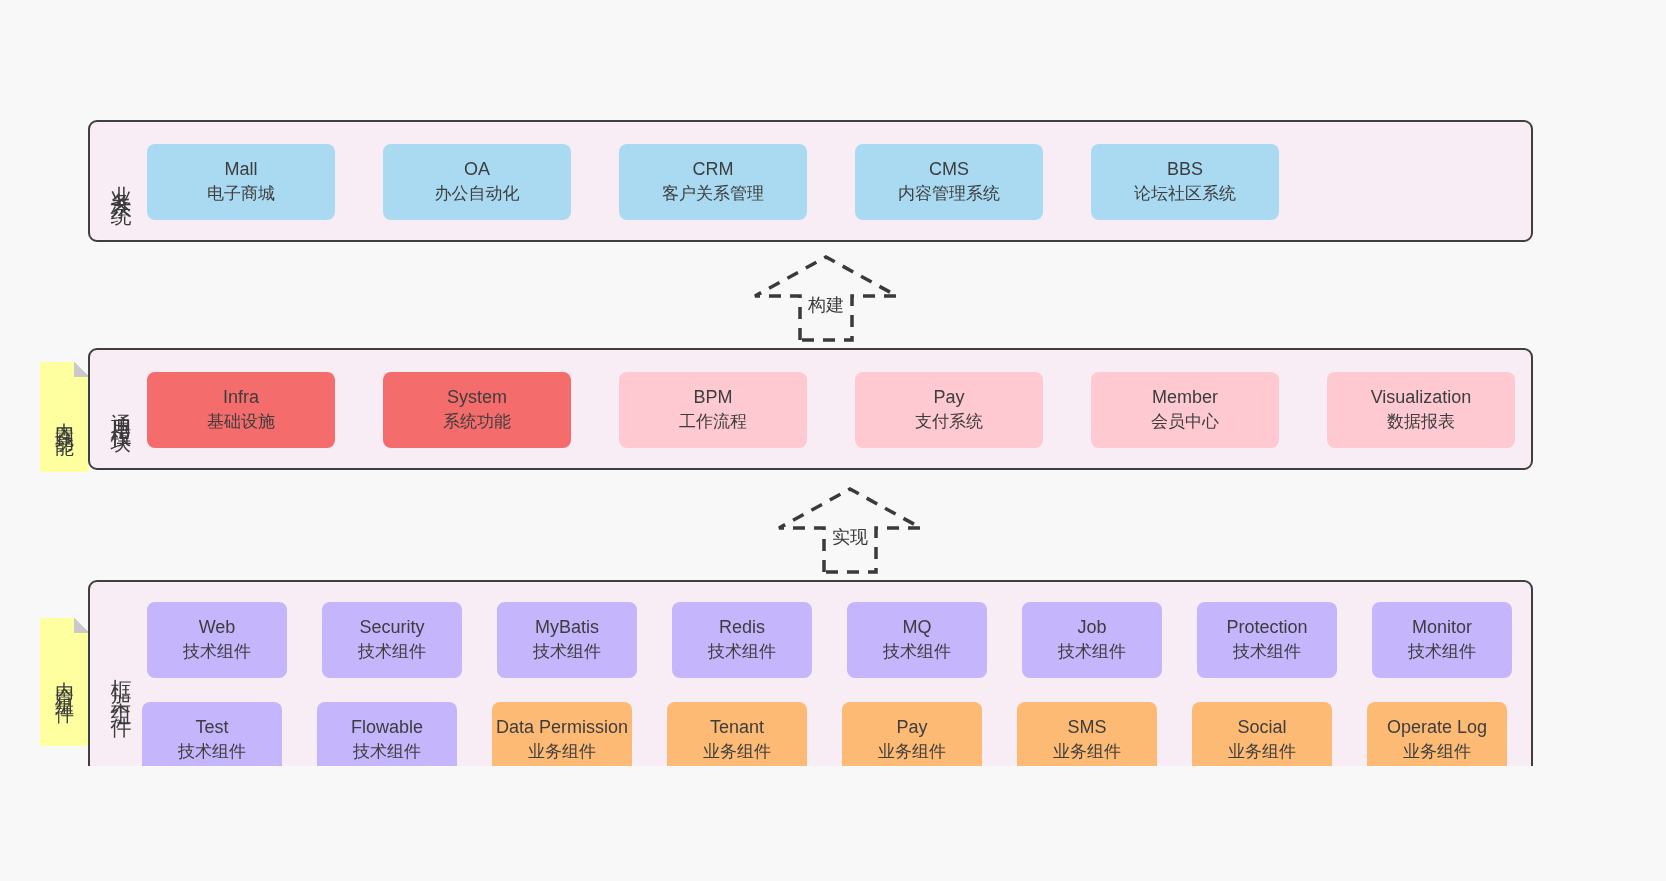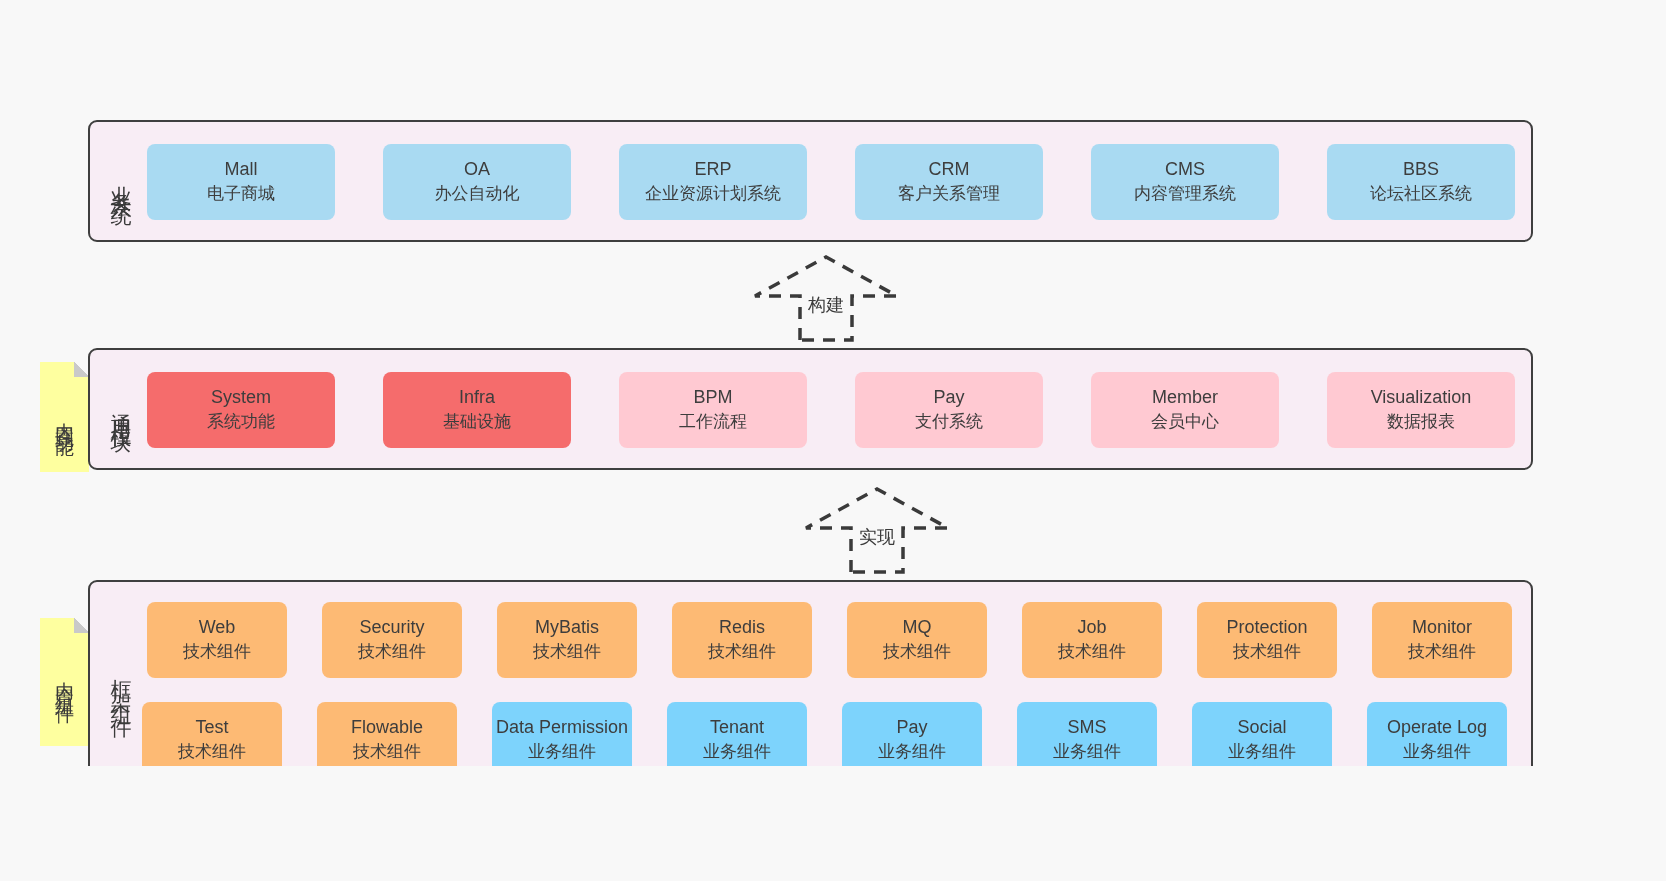--- a/index.html
+++ b/index.html
@@ -58,22 +58,22 @@
     color: #3d3d3d;
   }
   .lg { width: 188px; height: 76px; }
   .sm { width: 140px; height: 76px; }
   .en { font-size: 18px; line-height: 1.3; }
   .cn { font-size: 17px; line-height: 1.4; }
 
   .blue       { background: #a9daf2; }
   .red        { background: #f56c6c; }
   .pink       { background: #ffc9d2; }
-  .green      { background: #fdba74; }
-  .lightgreen { background: #7dd3fc; }
+  .green      { background: #c4b5fd; }
+  .lightgreen { background: #fdba74; }
 
   
   .tag {
     position: absolute;
     left: 40px;
     width: 49px;
     z-index: 0;
     display: flex;
     align-items: center;
     justify-content: center;
@@ -99,21 +99,21 @@
   .tag-3 .tag-text { letter-spacing: 8px; }
 
   
   .arrow {
     position: absolute;
     width: 150px;
     height: 88px;
     z-index: 0;
   }
   .arrow-1 { left: 751px; top: 254px; }
-  .arrow-2 { left: 802px; top: 486px; }
+  .arrow-2 { left: 775px; top: 486px; }
   .arrow svg { display: block; }
   .arrow path {
     fill: none;
     stroke: #3a3a3a;
     stroke-width: 3.5;
     stroke-dasharray: 12 9;
   }
   .arrow-label {
     position: absolute;
     left: 50%;
@@ -136,24 +136,20 @@
     <div class="row row-main">
       <div class="box lg blue">
         <span class="en">Mall</span>
         <span class="cn">电子商城</span>
       </div>
       <div class="box lg blue">
         <span class="en">OA</span>
         <span class="cn">办公自动化</span>
       </div>
       <div class="box lg blue">
-        <span class="en">ERP</span>
-        <span class="cn">企业资源计划系统</span>
-      </div>
-      <div class="box lg blue">
         <span class="en">CRM</span>
         <span class="cn">客户关系管理</span>
       </div>
       <div class="box lg blue">
         <span class="en">CMS</span>
         <span class="cn">内容管理系统</span>
       </div>
       <div class="box lg blue">
         <span class="en">BBS</span>
         <span class="cn">论坛社区系统</span>
@@ -168,26 +164,26 @@
     <span class="arrow-label">构建</span>
   </div>
 
   <div class="tag tag-2">
     <span class="tag-text">内置功能</span>
   </div>
   <div class="layer layer-2">
     <div class="layer-label">通用模块</div>
     <div class="row row-main">
       <div class="box lg red">
+        <span class="en">Infra</span>
+        <span class="cn">基础设施</span>
+      </div>
+      <div class="box lg red">
         <span class="en">System</span>
         <span class="cn">系统功能</span>
-      </div>
-      <div class="box lg red">
-        <span class="en">Infra</span>
-        <span class="cn">基础设施</span>
       </div>
       <div class="box lg pink">
         <span class="en">BPM</span>
         <span class="cn">工作流程</span>
       </div>
       <div class="box lg pink">
         <span class="en">Pay</span>
         <span class="cn">支付系统</span>
       </div>
       <div class="box lg pink">

